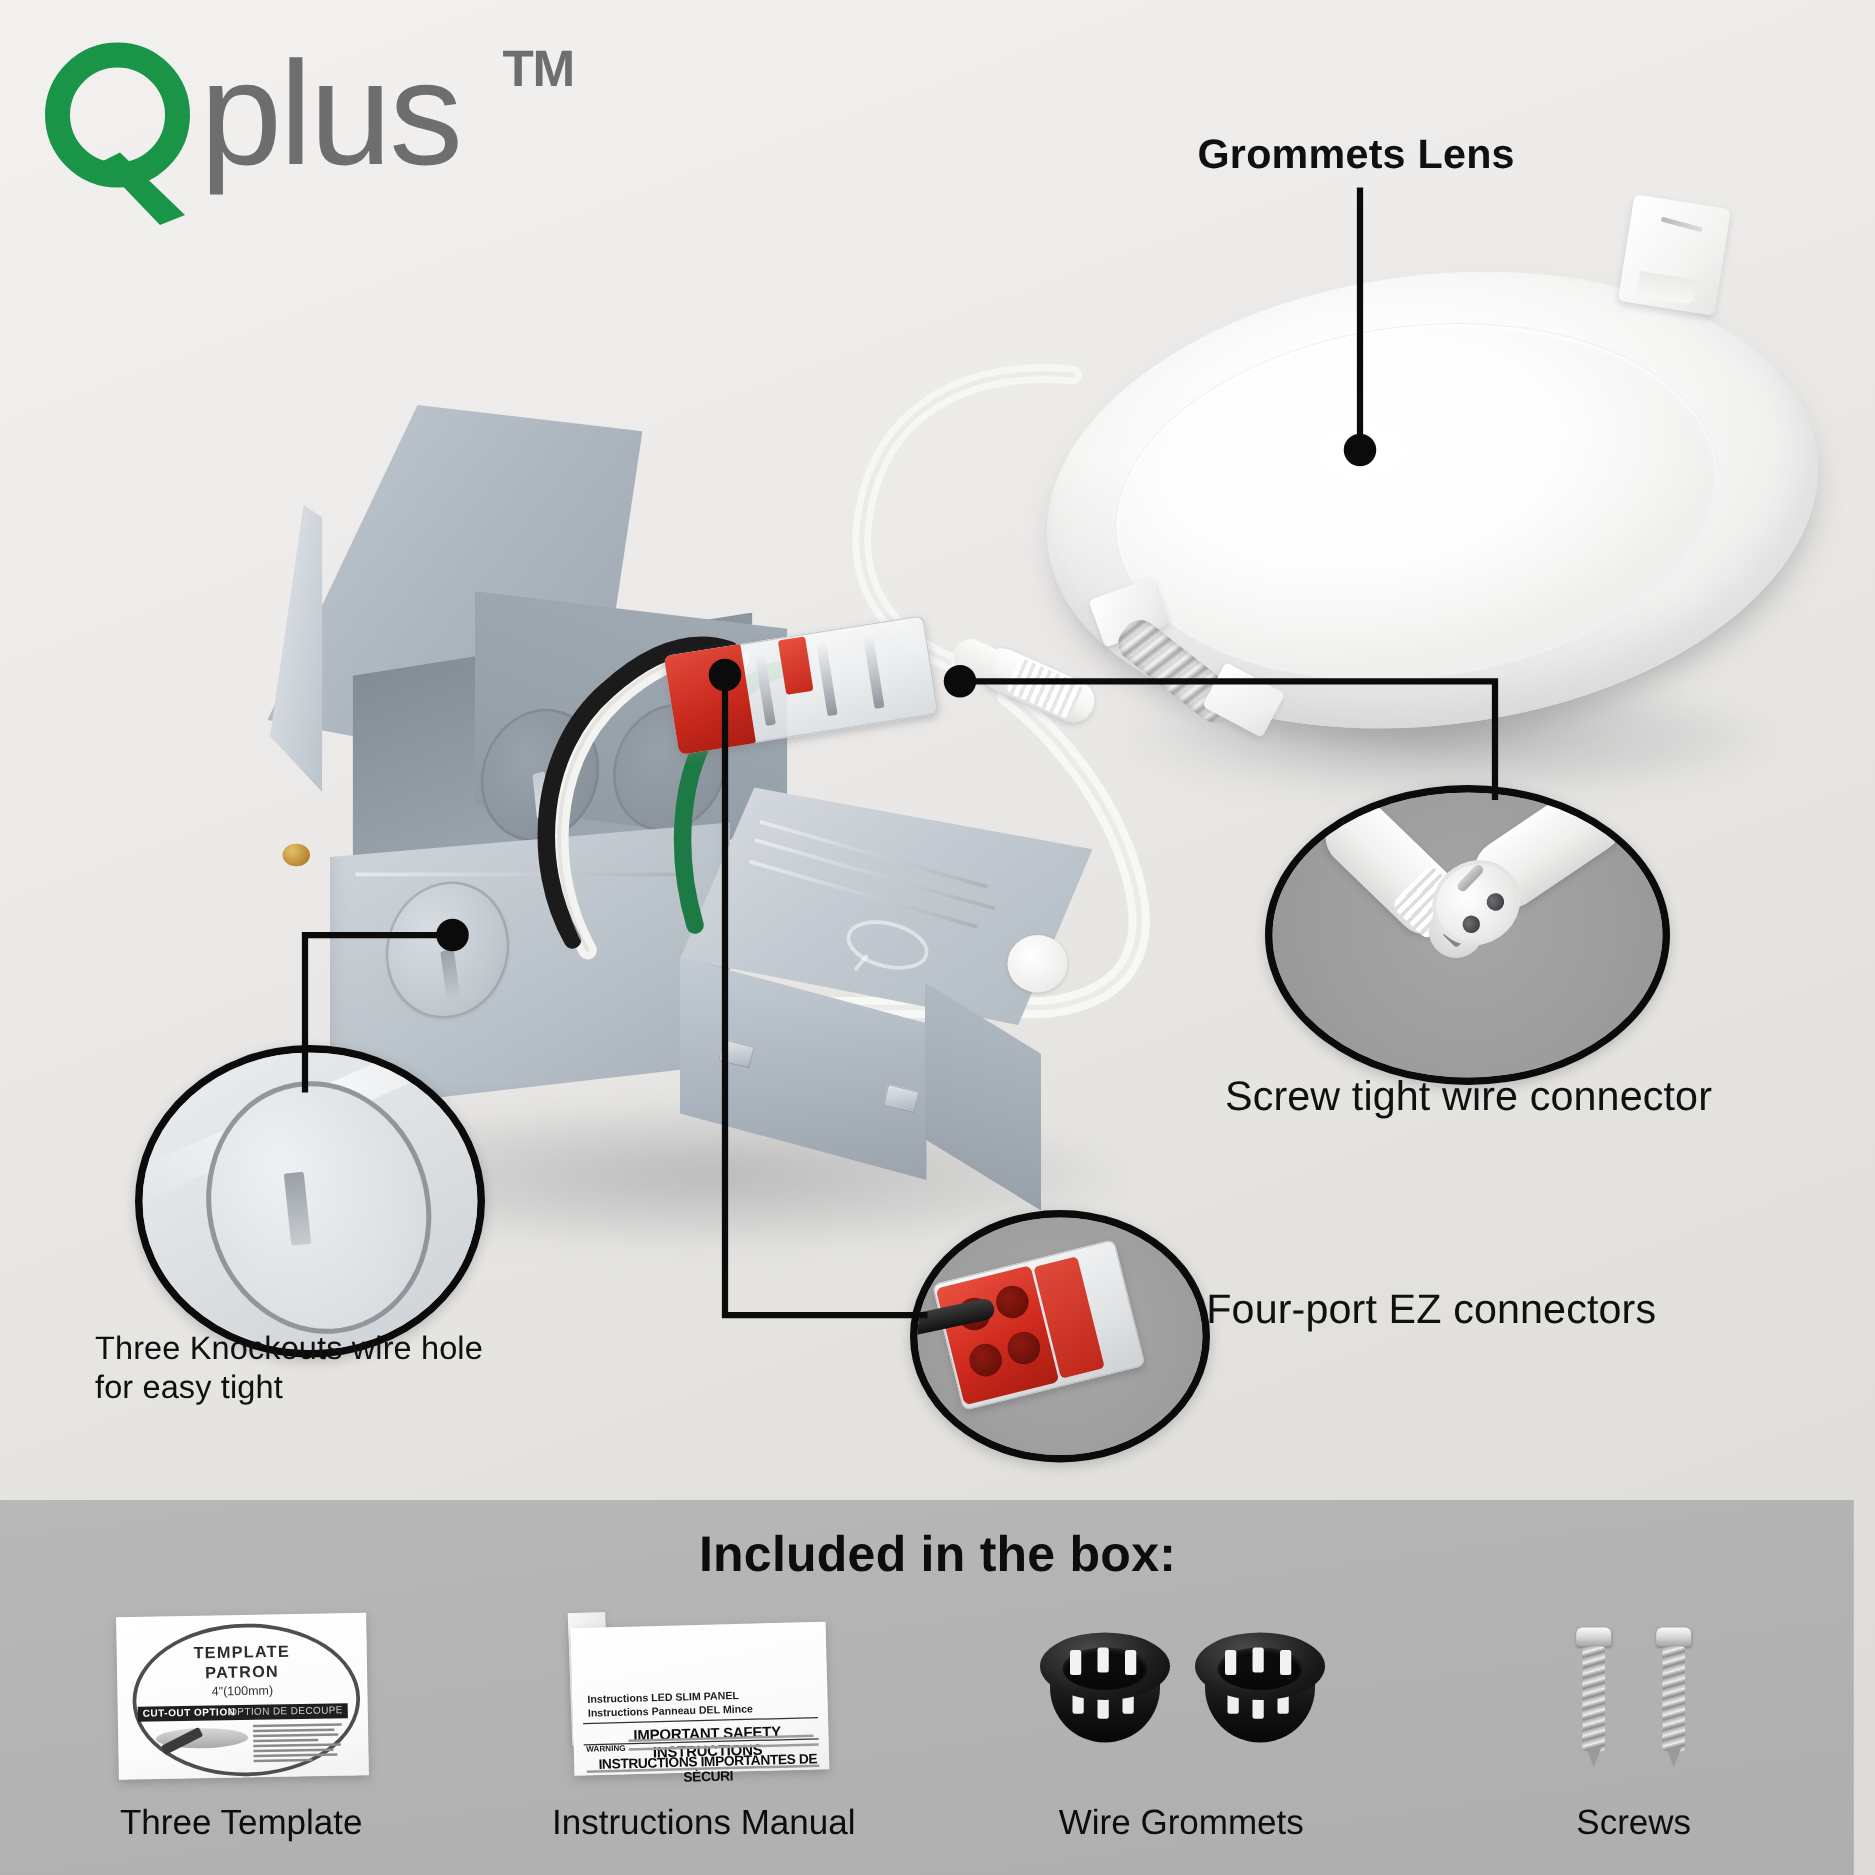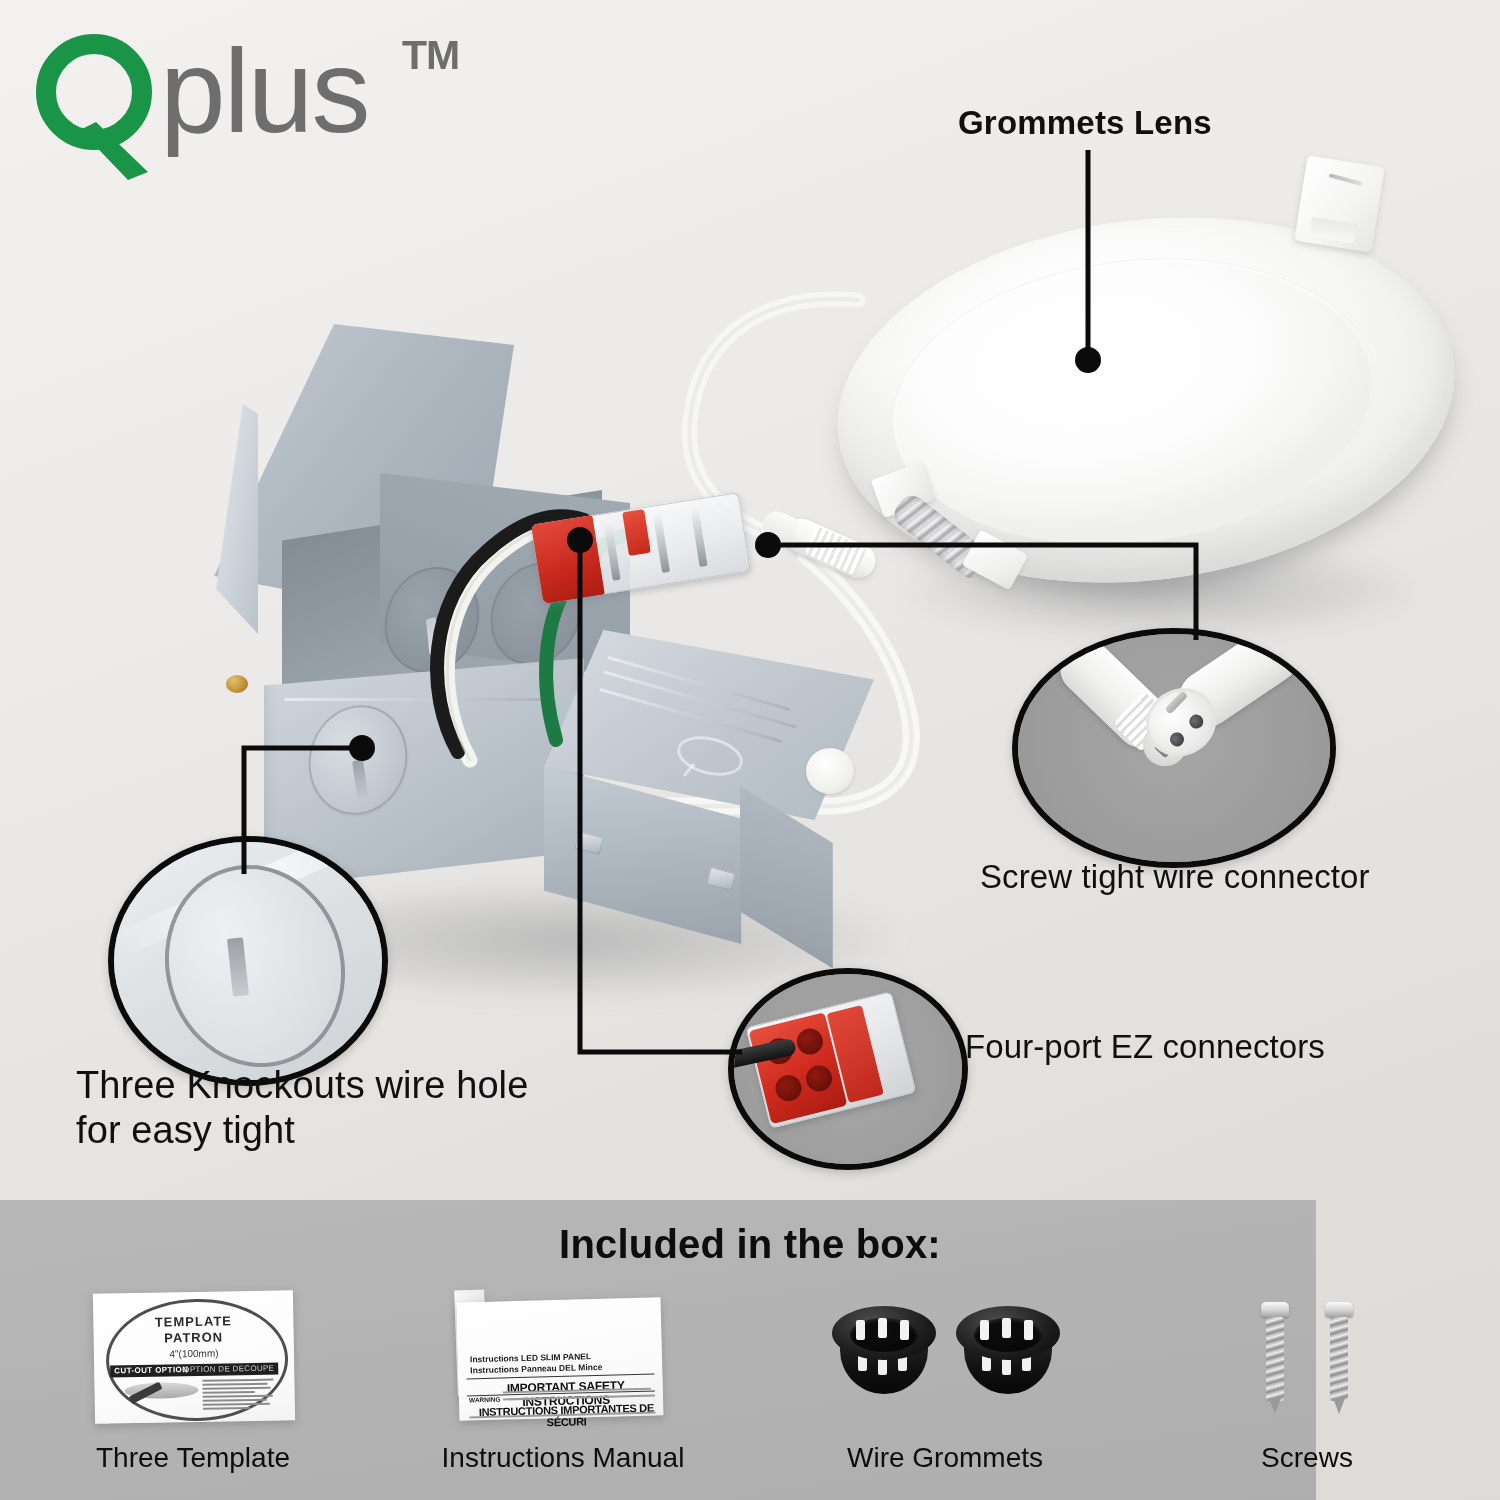--- a/index.html
+++ b/index.html
@@ -298,25 +298,25 @@
     background: linear-gradient(180deg,#3d3d3d,#121212); transform: rotate(-12deg);}
 
   
   #leaders { position:absolute; left:0; top:0; width:1500px; height:1200px; pointer-events:none; }
 
   
   .label { position: absolute; color: #101010; line-height: 1.18; }
   #lbl-premium { left: 958px; top: 104px; font-size: 33px; font-weight: 700; letter-spacing: .2px; }
   #lbl-screwtight { left: 980px; top: 858px; font-size: 33px; font-weight: 400; letter-spacing: .1px; }
   #lbl-fourport { left: 965px; top: 1028px; font-size: 33px; font-weight: 400; letter-spacing: .1px; }
-  #lbl-knockouts { left: 76px; top: 1063px; font-size: 38px; font-weight: 400; letter-spacing: .1px; }
+  #lbl-knockouts { left: 76px; top: 1063px; font-size: 26px; font-weight: 400; letter-spacing: .1px; }
 
   
   #band {
-    position: absolute; left: 0; top: 1200px; width: 1316px; height: 300px;
+    position: absolute; left: 0; top: 1200px; width: 1483px; height: 300px;
     background: linear-gradient(172deg,#b8b8b8 0%,#b3b3b3 45%,#aeaeae 100%);
   }
   #band-title {
     position:absolute; left:0; top: 22px; width: 1500px; text-align: center;
     font-size: 40px; font-weight: 700; color: #0d0d0d; letter-spacing: .2px;
   }
   .box-item { position:absolute; top: 84px; width: 330px; text-align: center; }
   .box-item .thumb { position: relative; height: 150px; margin: 0 auto; }
   .box-item .cap { margin-top: 8px; font-size: 28px; color: #0d0d0d; }
   #item-template { left: 28px; }

